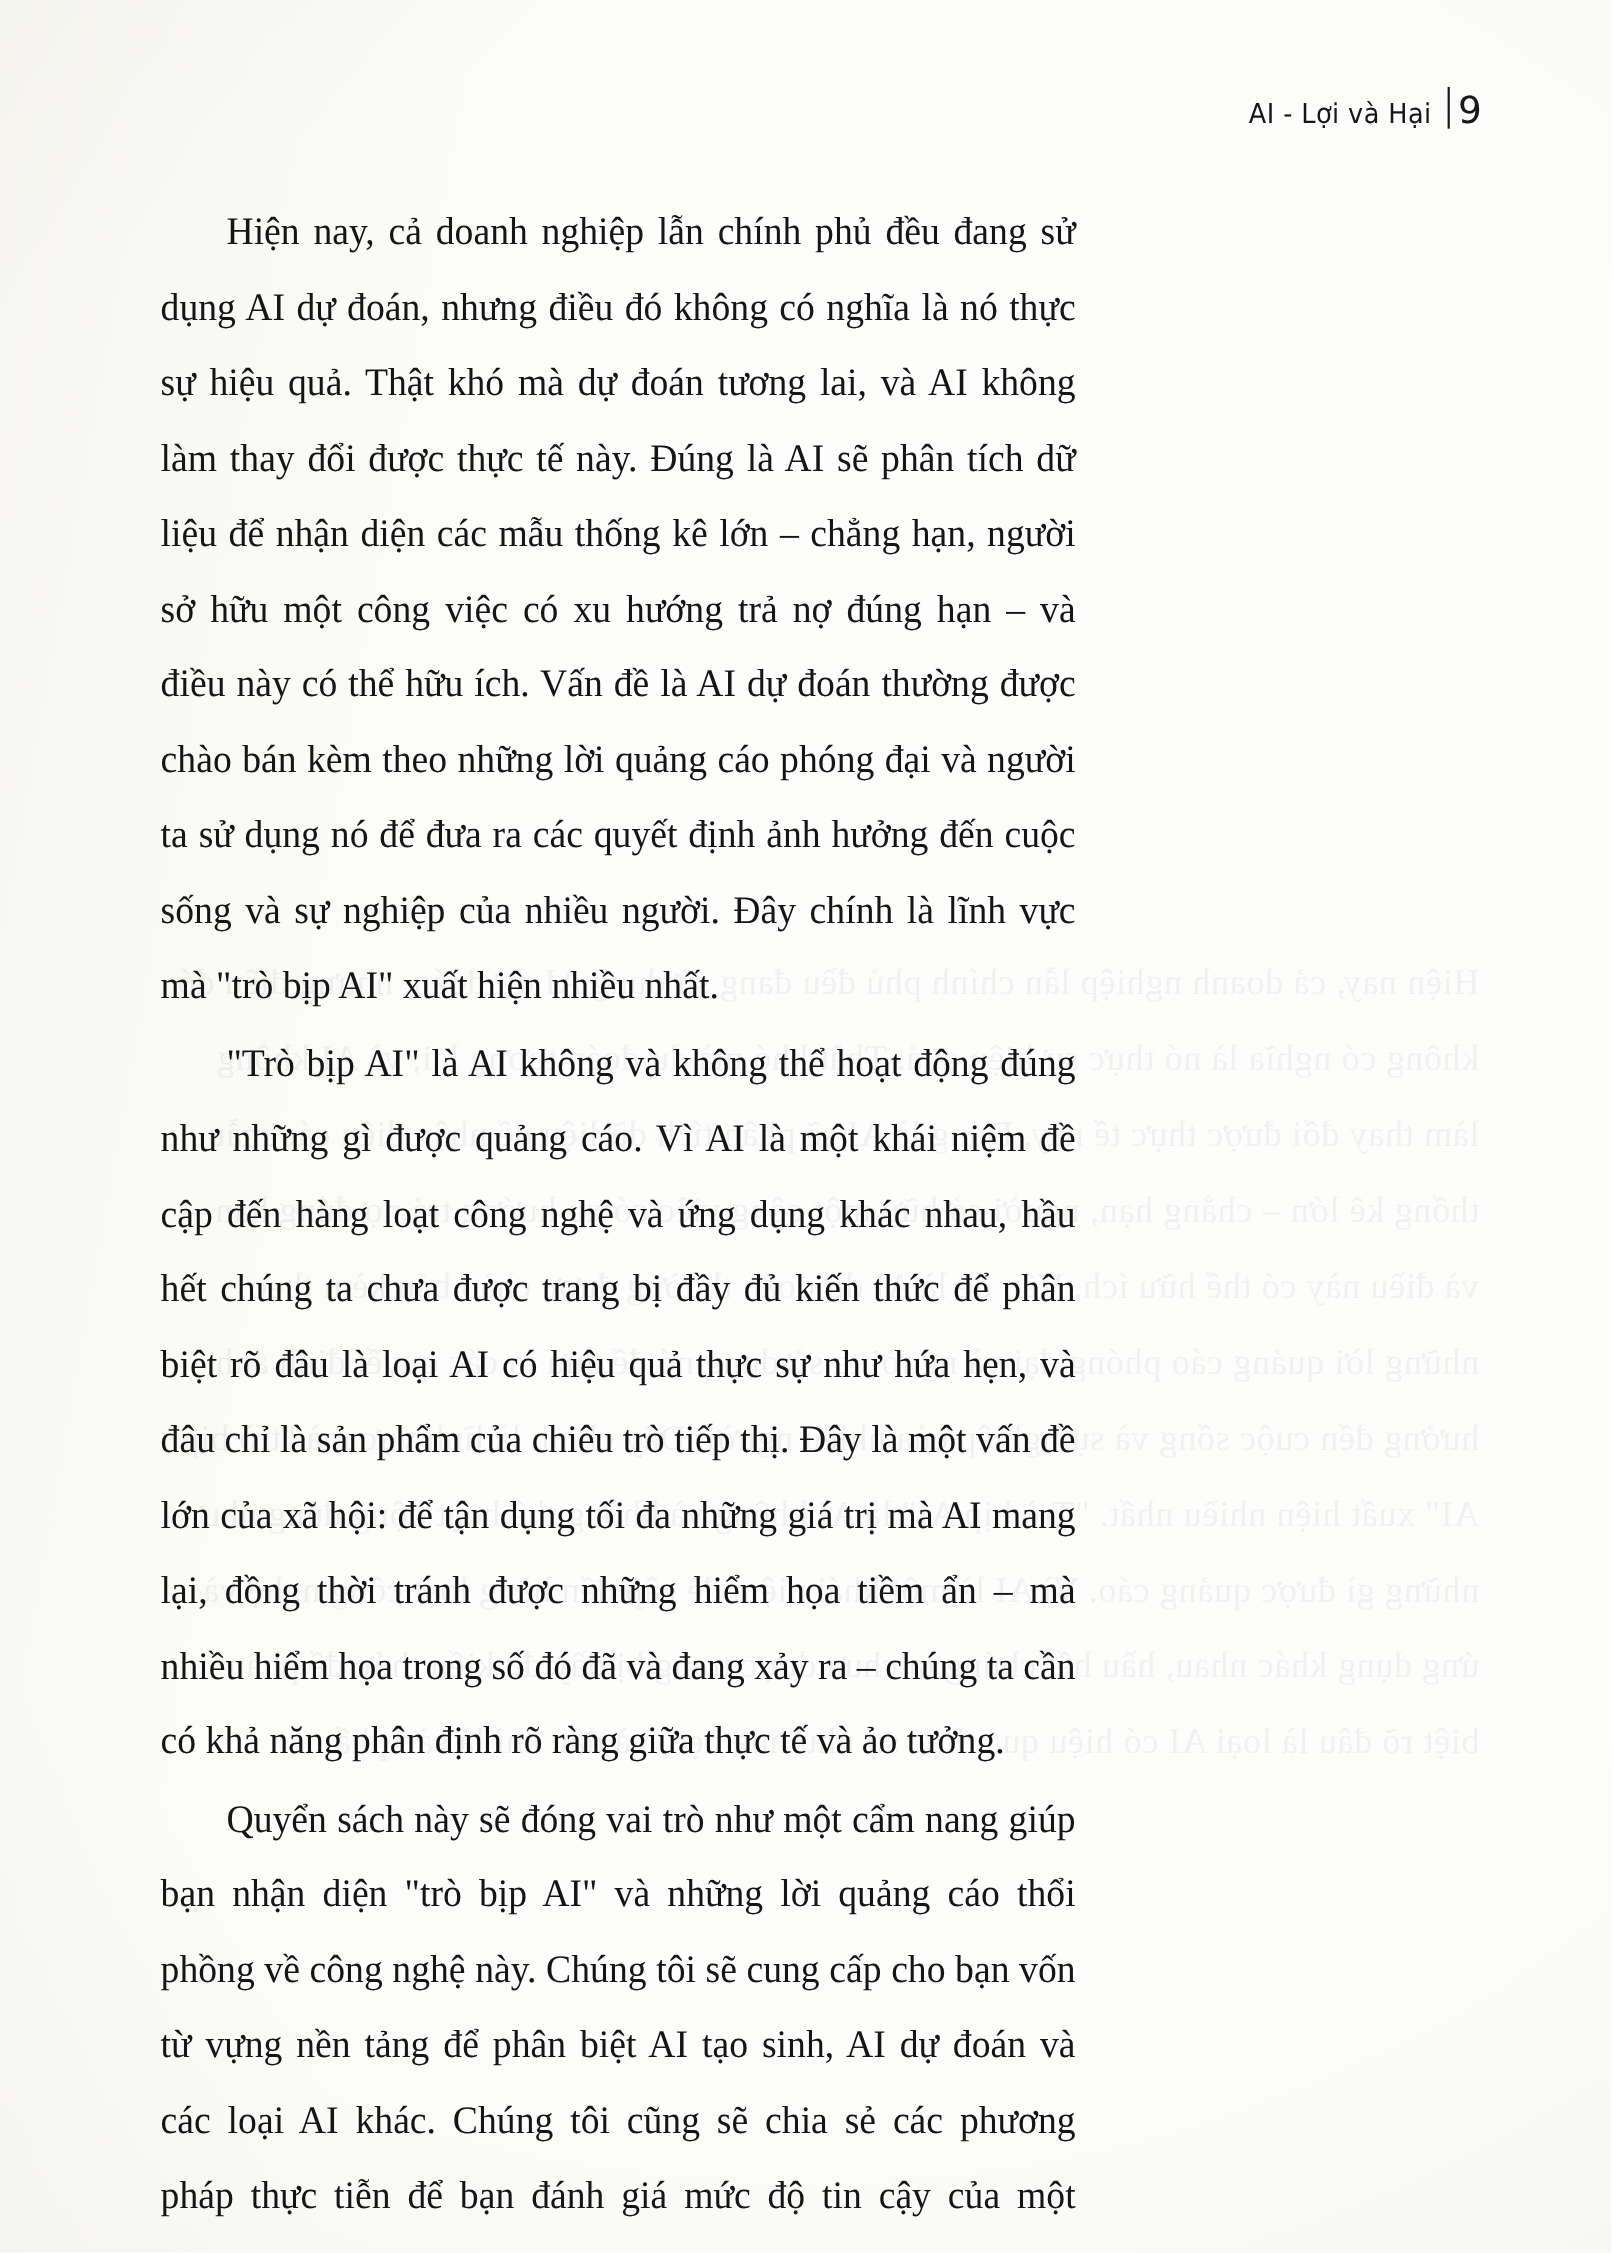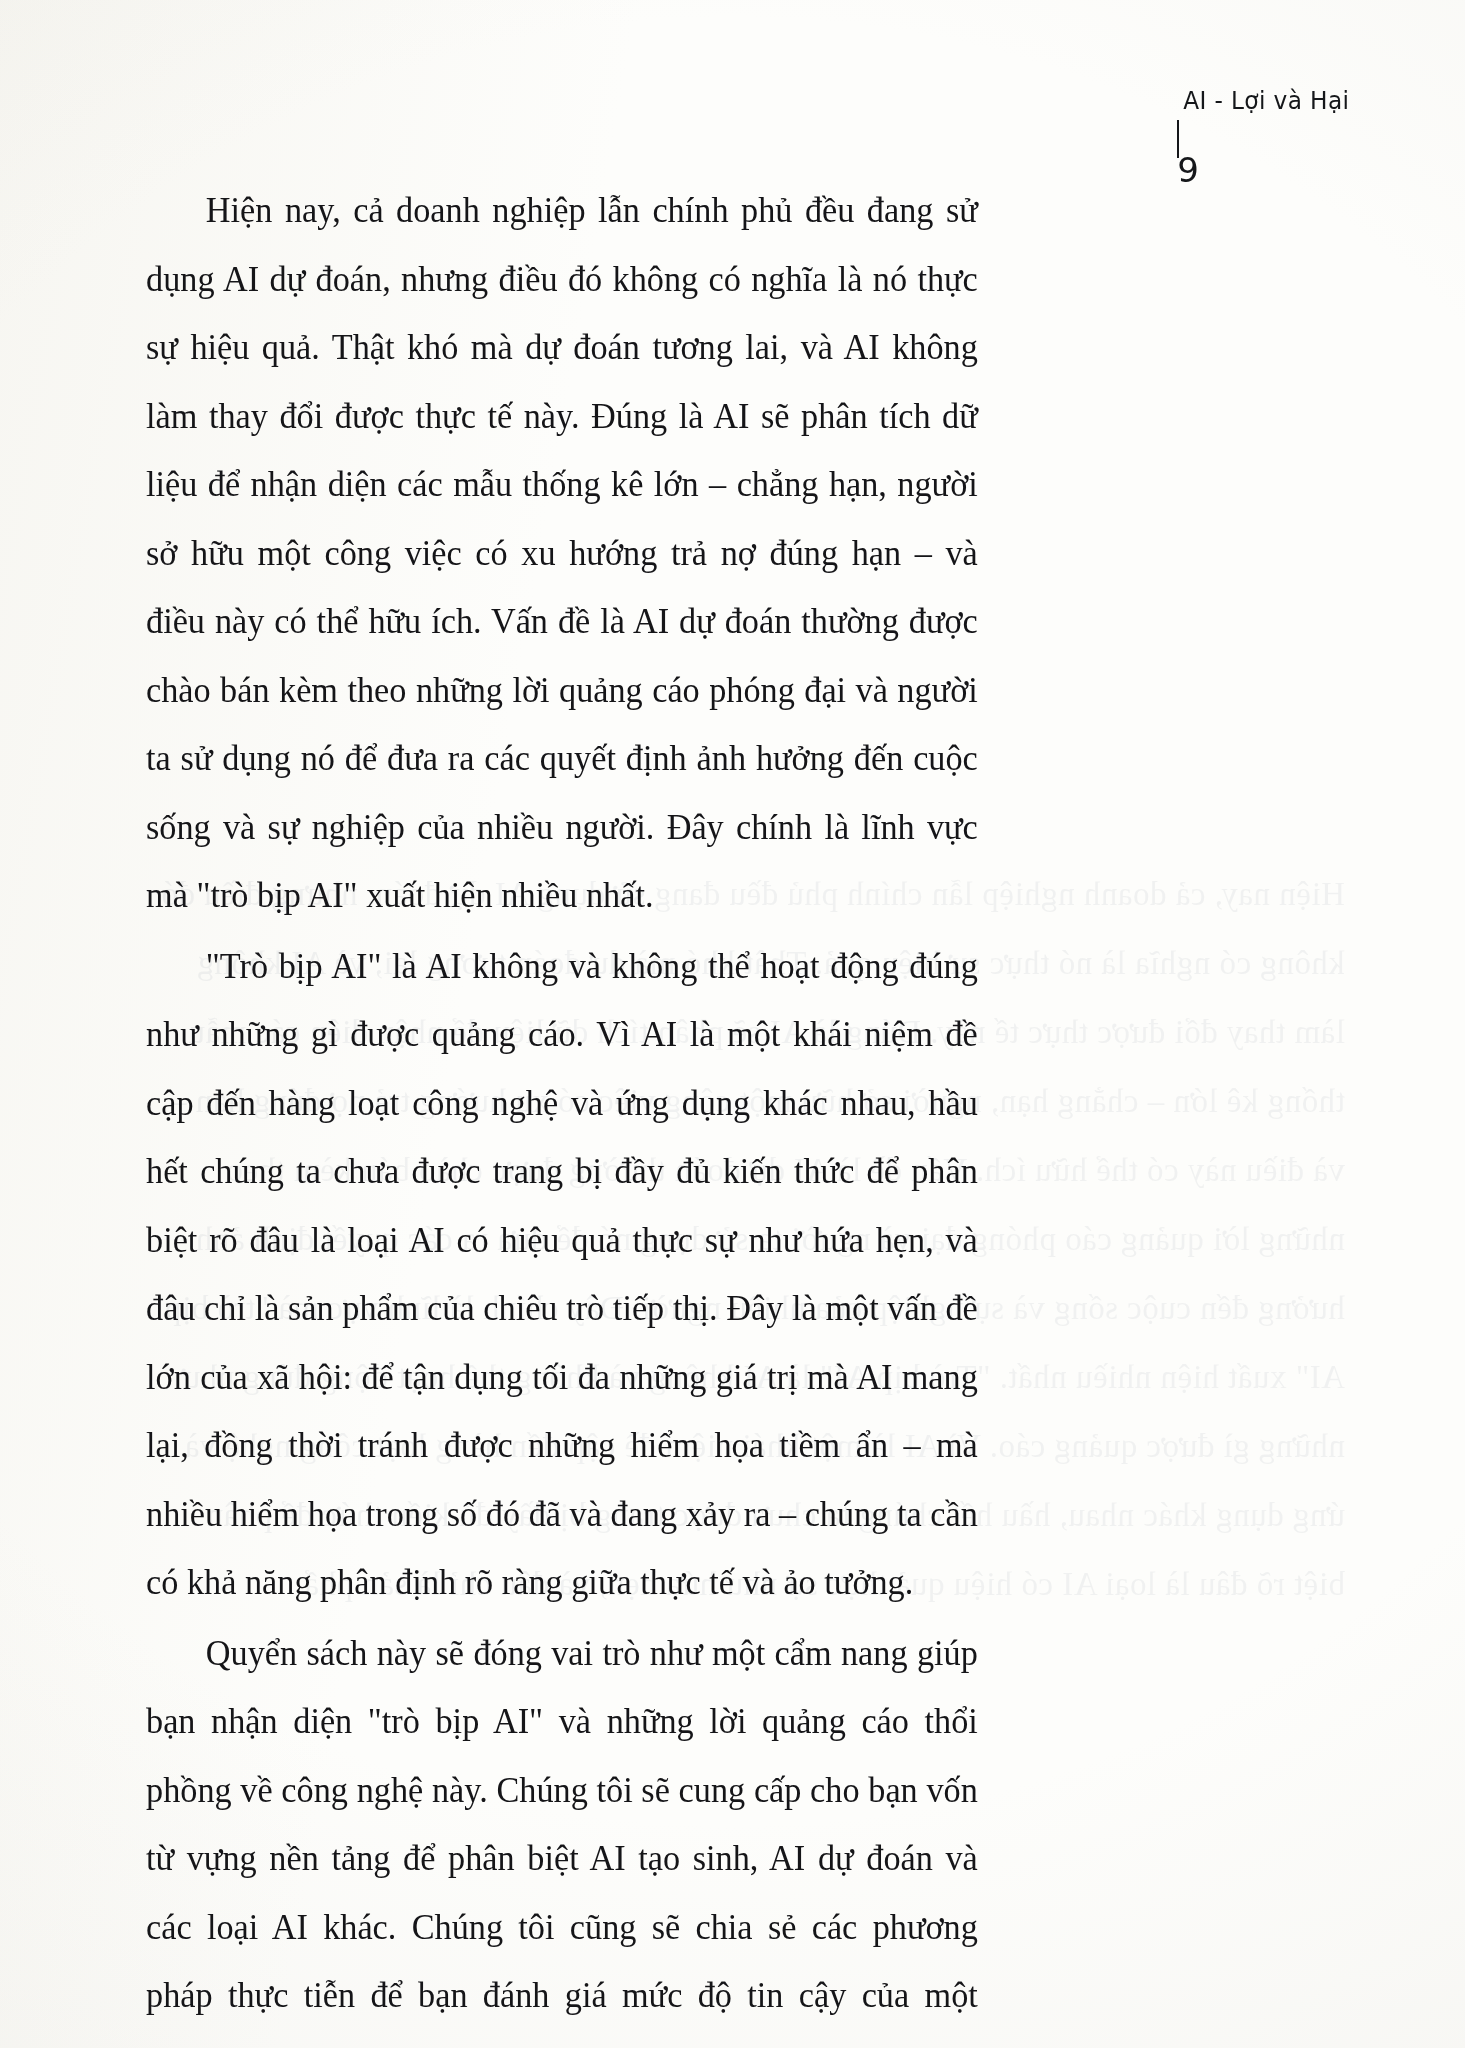--- a/index.html
+++ b/index.html
@@ -43,28 +43,27 @@
     line-height: 69px;
     letter-spacing: 0.5px;
     transform: scaleX(-1);
     pointer-events: none;
     user-select: none;
     white-space: pre-line;
   }
 
   .header {
     position: absolute;
-    top: 86px;
+    top: 74px;
     right: 118px;
     display: flex;
     align-items: baseline;
     gap: 0;
     font-family: "DejaVu Sans", "Liberation Sans", sans-serif;
     color: #15171a;
-    flex-direction: column;
   }
 
   .header-title {
     font-size: 25px;
     letter-spacing: 0.4px;
     font-weight: 400;
     transform: scaleX(0.93);
     transform-origin: right baseline;
     white-space: nowrap;
   }

